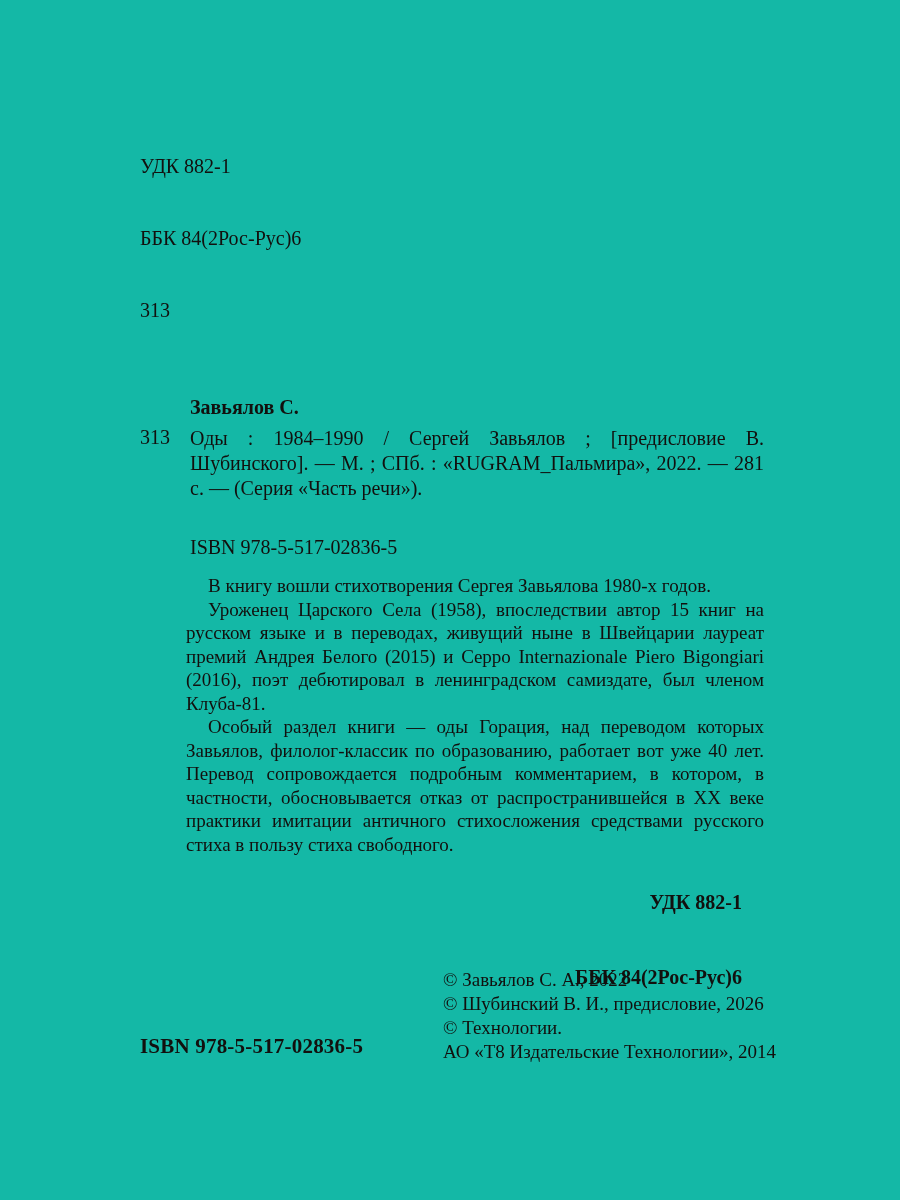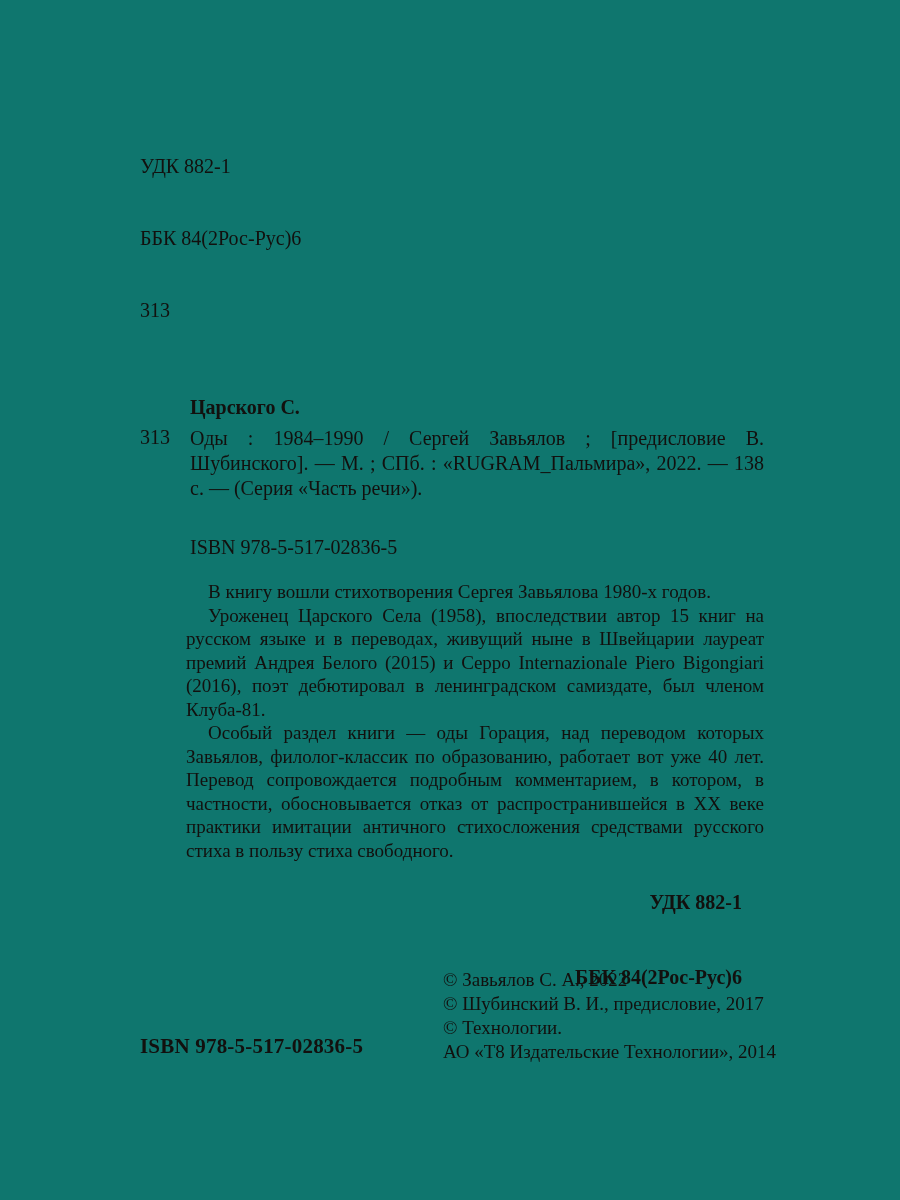--- a/index.html
+++ b/index.html
@@ -4,21 +4,21 @@
 <style>
   html, body {
     margin: 0;
     padding: 0;
     background: #ffffff;
   }
   .page {
     position: relative;
     width: 900px;
     height: 1200px;
-    background: #0f766e;
+    background: #14b8a6;
     font-family: "Liberation Serif", "DejaVu Serif", serif;
     color: #12100e;
     overflow: hidden;
   }
   .abs { position: absolute; }
 
   .top-codes {
     left: 140px;
     top: 106px;
     font-size: 20px;
@@ -53,21 +53,20 @@
     font-size: 20px;
   }
 
   .annotation {
     left: 186px;
     top: 574px;
     width: 578px;
     font-size: 19px;
     line-height: 23.5px;
     text-align: justify;
-    margin-top: 6px;
   }
   .annotation p {
     margin: 0;
     text-indent: 22px;
   }
 
   .right-codes {
     right: 158px;
     top: 840px;
     font-size: 20px;
@@ -97,41 +96,41 @@
 <body>
 
 <div class="page">
 
   <div class="abs top-codes">
     <div>УДК 882-1</div>
     <div>ББК 84(2Рос-Рус)6</div>
     <div>313</div>
   </div>
 
-  <div class="abs author-heading">Царского С.</div>
+  <div class="abs author-heading">Завьялов С.</div>
 
   <div class="abs catalog-code">313</div>
 
-  <div class="abs catalog-entry">Оды : 1984–1990 / Сергей Завьялов ; [предисловие В. Шубинского]. — М. ; СПб. : «RUGRAM_Пальмира», 2022. —  138 с. — (Серия «Часть речи»).</div>
+  <div class="abs catalog-entry">Оды : 1984–1990 / Сергей Завьялов ; [предисловие В. Шубинского]. — М. ; СПб. : «RUGRAM_Пальмира», 2022. —  281 с. — (Серия «Часть речи»).</div>
 
   <div class="abs isbn-line">ISBN 978-5-517-02836-5</div>
 
   <div class="abs annotation">
     <p>В книгу вошли стихотворения Сергея Завьялова 1980-х годов.</p>
     <p>Уроженец Царского Села (1958), впоследствии автор 15 книг на русском языке и в переводах, живущий ныне в Швейцарии лауреат премий Андрея Белого (2015) и Ceppo Internazionale Piero Bigongiari (2016), поэт дебютировал в ленинградском самиздате, был членом Клуба-81.</p>
     <p>Особый раздел книги — оды Горация, над переводом которых Завьялов, филолог-классик по образованию, работает вот уже 40 лет. Перевод сопровождается подробным комментарием, в котором, в частности, обосновывается отказ от распространившейся в XX веке практики имитации античного стихосложения средствами русского стиха в пользу стиха свободного.</p>
   </div>
 
   <div class="abs right-codes">
     <div>УДК 882-1</div>
     <div>ББК 84(2Рос-Рус)6</div>
   </div>
 
   <div class="abs copyright-block">
     <div>© Завьялов С. А.,  2022</div>
-    <div>© Шубинский В. И., предисловие,  2017</div>
+    <div>© Шубинский В. И., предисловие,  2026</div>
     <div>© Технологии.</div>
     <div>АО «Т8 Издательские Технологии», 2014</div>
   </div>
 
   <div class="abs isbn-bottom">ISBN 978-5-517-02836-5</div>
 
 </div>
 
 </body></html>

